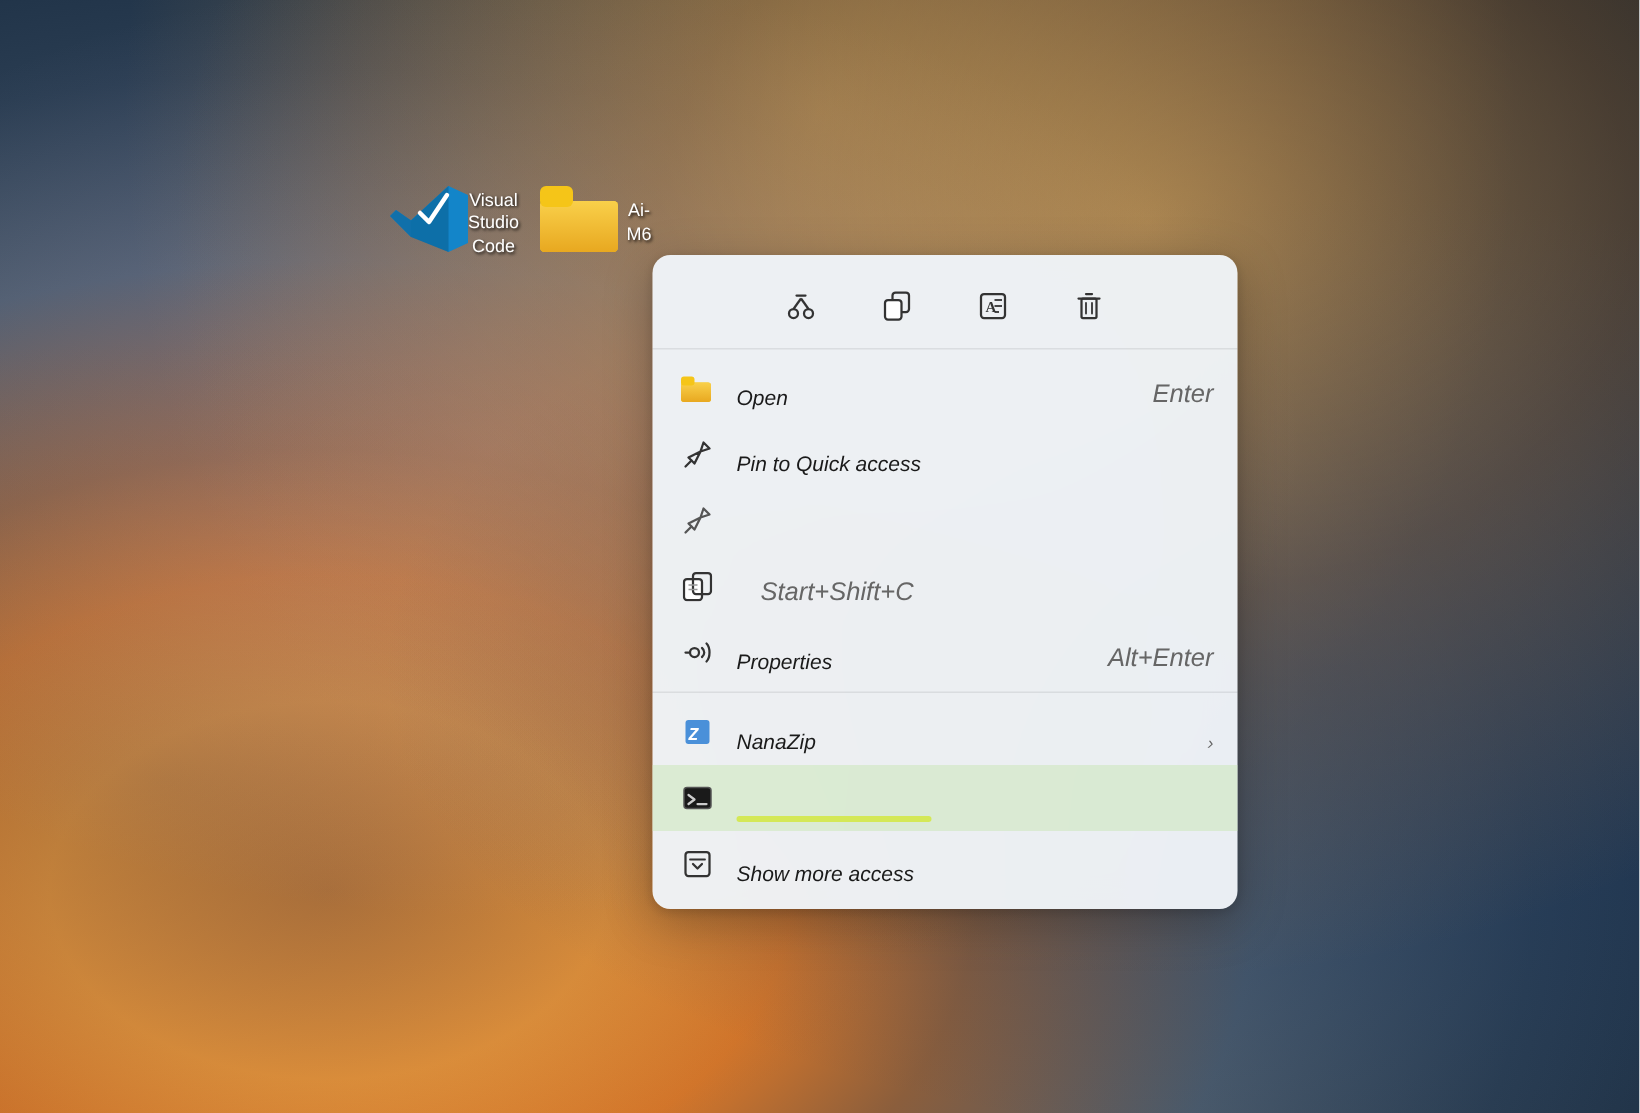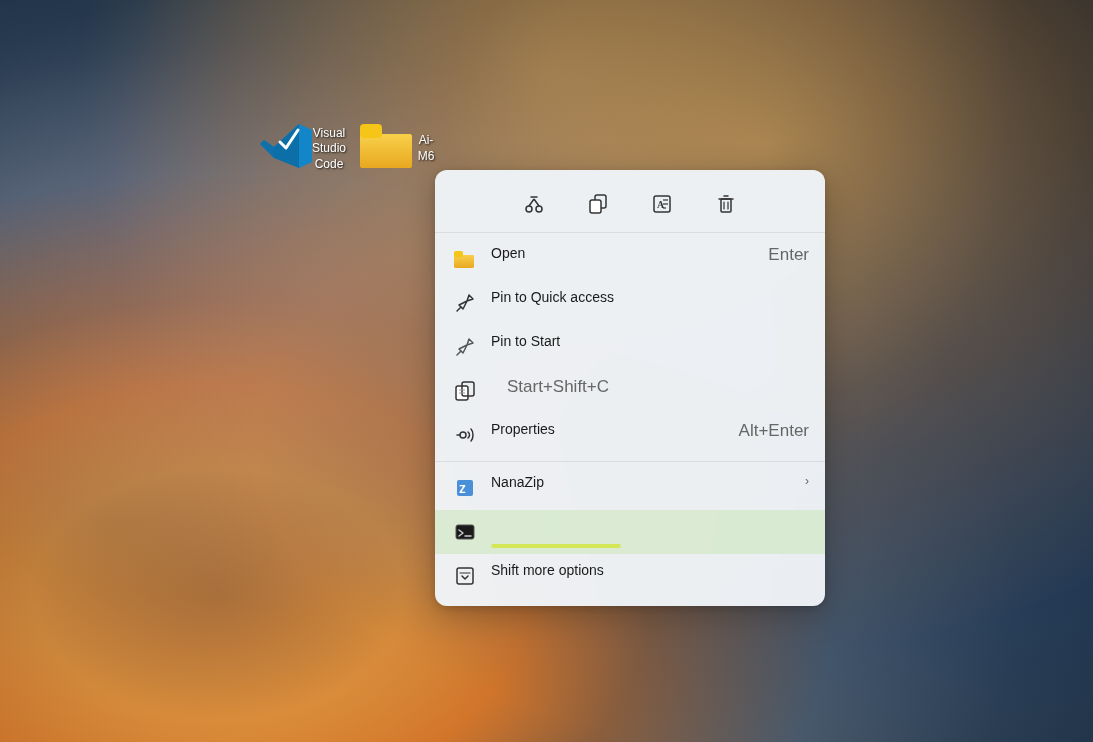--- a/index.html
+++ b/index.html
@@ -112,25 +112,26 @@
       justify-content: center;
       border-radius: 6px;
       cursor: pointer;
       color: #333;
       font-size: 18px;
     }
 
     
     .menu-item {
       display: flex;
-      align-items: flex-start;
+      align-items: flex-end;
       padding: 8px 16px;
       cursor: pointer;
       position: relative;
       min-height: 40px;
+      font-style: italic;
     }
 
     .menu-item.highlighted {
       background: rgba(200, 230, 180, 0.5);
     }
 
     .menu-item-icon {
       width: 28px;
       height: 28px;
       display: flex;
@@ -299,21 +300,20 @@
       <span class="menu-item-label">Pin to Quick access</span>
     </div>
 
     <div class="menu-item">
       <div class="menu-item-icon">
         <svg width="20" height="20" viewBox="0 0 20 20" fill="none">
           <path d="M14 2L18 6L12 8L8 16L4 12L12 8L14 2Z" stroke="#555" stroke-width="1.5" fill="none" stroke-linejoin="round"></path>
           <line x1="2" y1="18" x2="6" y2="14" stroke="#555" stroke-width="1.5" stroke-linecap="round"></line>
         </svg>
       </div>
-      <span class="menu-item-label">Pin to Start</span>
     </div>
 
 
     <div class="menu-item">
       <div class="menu-item-icon">
         <svg width="20" height="20" viewBox="0 0 20 20" fill="none">
           <rect x="1" y="5" width="12" height="14" rx="2" stroke="#333" stroke-width="1.5" fill="white"></rect>
           <rect x="7" y="1" width="12" height="14" rx="2" stroke="#333" stroke-width="1.5" fill="none"></rect>
           <line x1="4" y1="9" x2="10" y2="9" stroke="#999" stroke-width="1"></line>
           <line x1="4" y1="12" x2="10" y2="12" stroke="#999" stroke-width="1"></line>
@@ -360,16 +360,16 @@
     </div>
 
     <div class="menu-item">
       <div class="menu-item-icon">
         <svg width="20" height="20" viewBox="0 0 20 20" fill="none">
           <rect x="2" y="2" width="16" height="16" rx="2" stroke="#333" stroke-width="1.5" fill="none"></rect>
           <path d="M7 10L10 13L13 10" stroke="#333" stroke-width="1.5" stroke-linecap="round" stroke-linejoin="round"></path>
           <line x1="5" y1="7" x2="15" y2="7" stroke="#333" stroke-width="1.2" stroke-linecap="round"></line>
         </svg>
       </div>
-      <span class="menu-item-label">Shift more options</span>
+      <span class="menu-item-label">Show more access</span>
     </div>
   </div>
 </div>
 
 </body></html>

